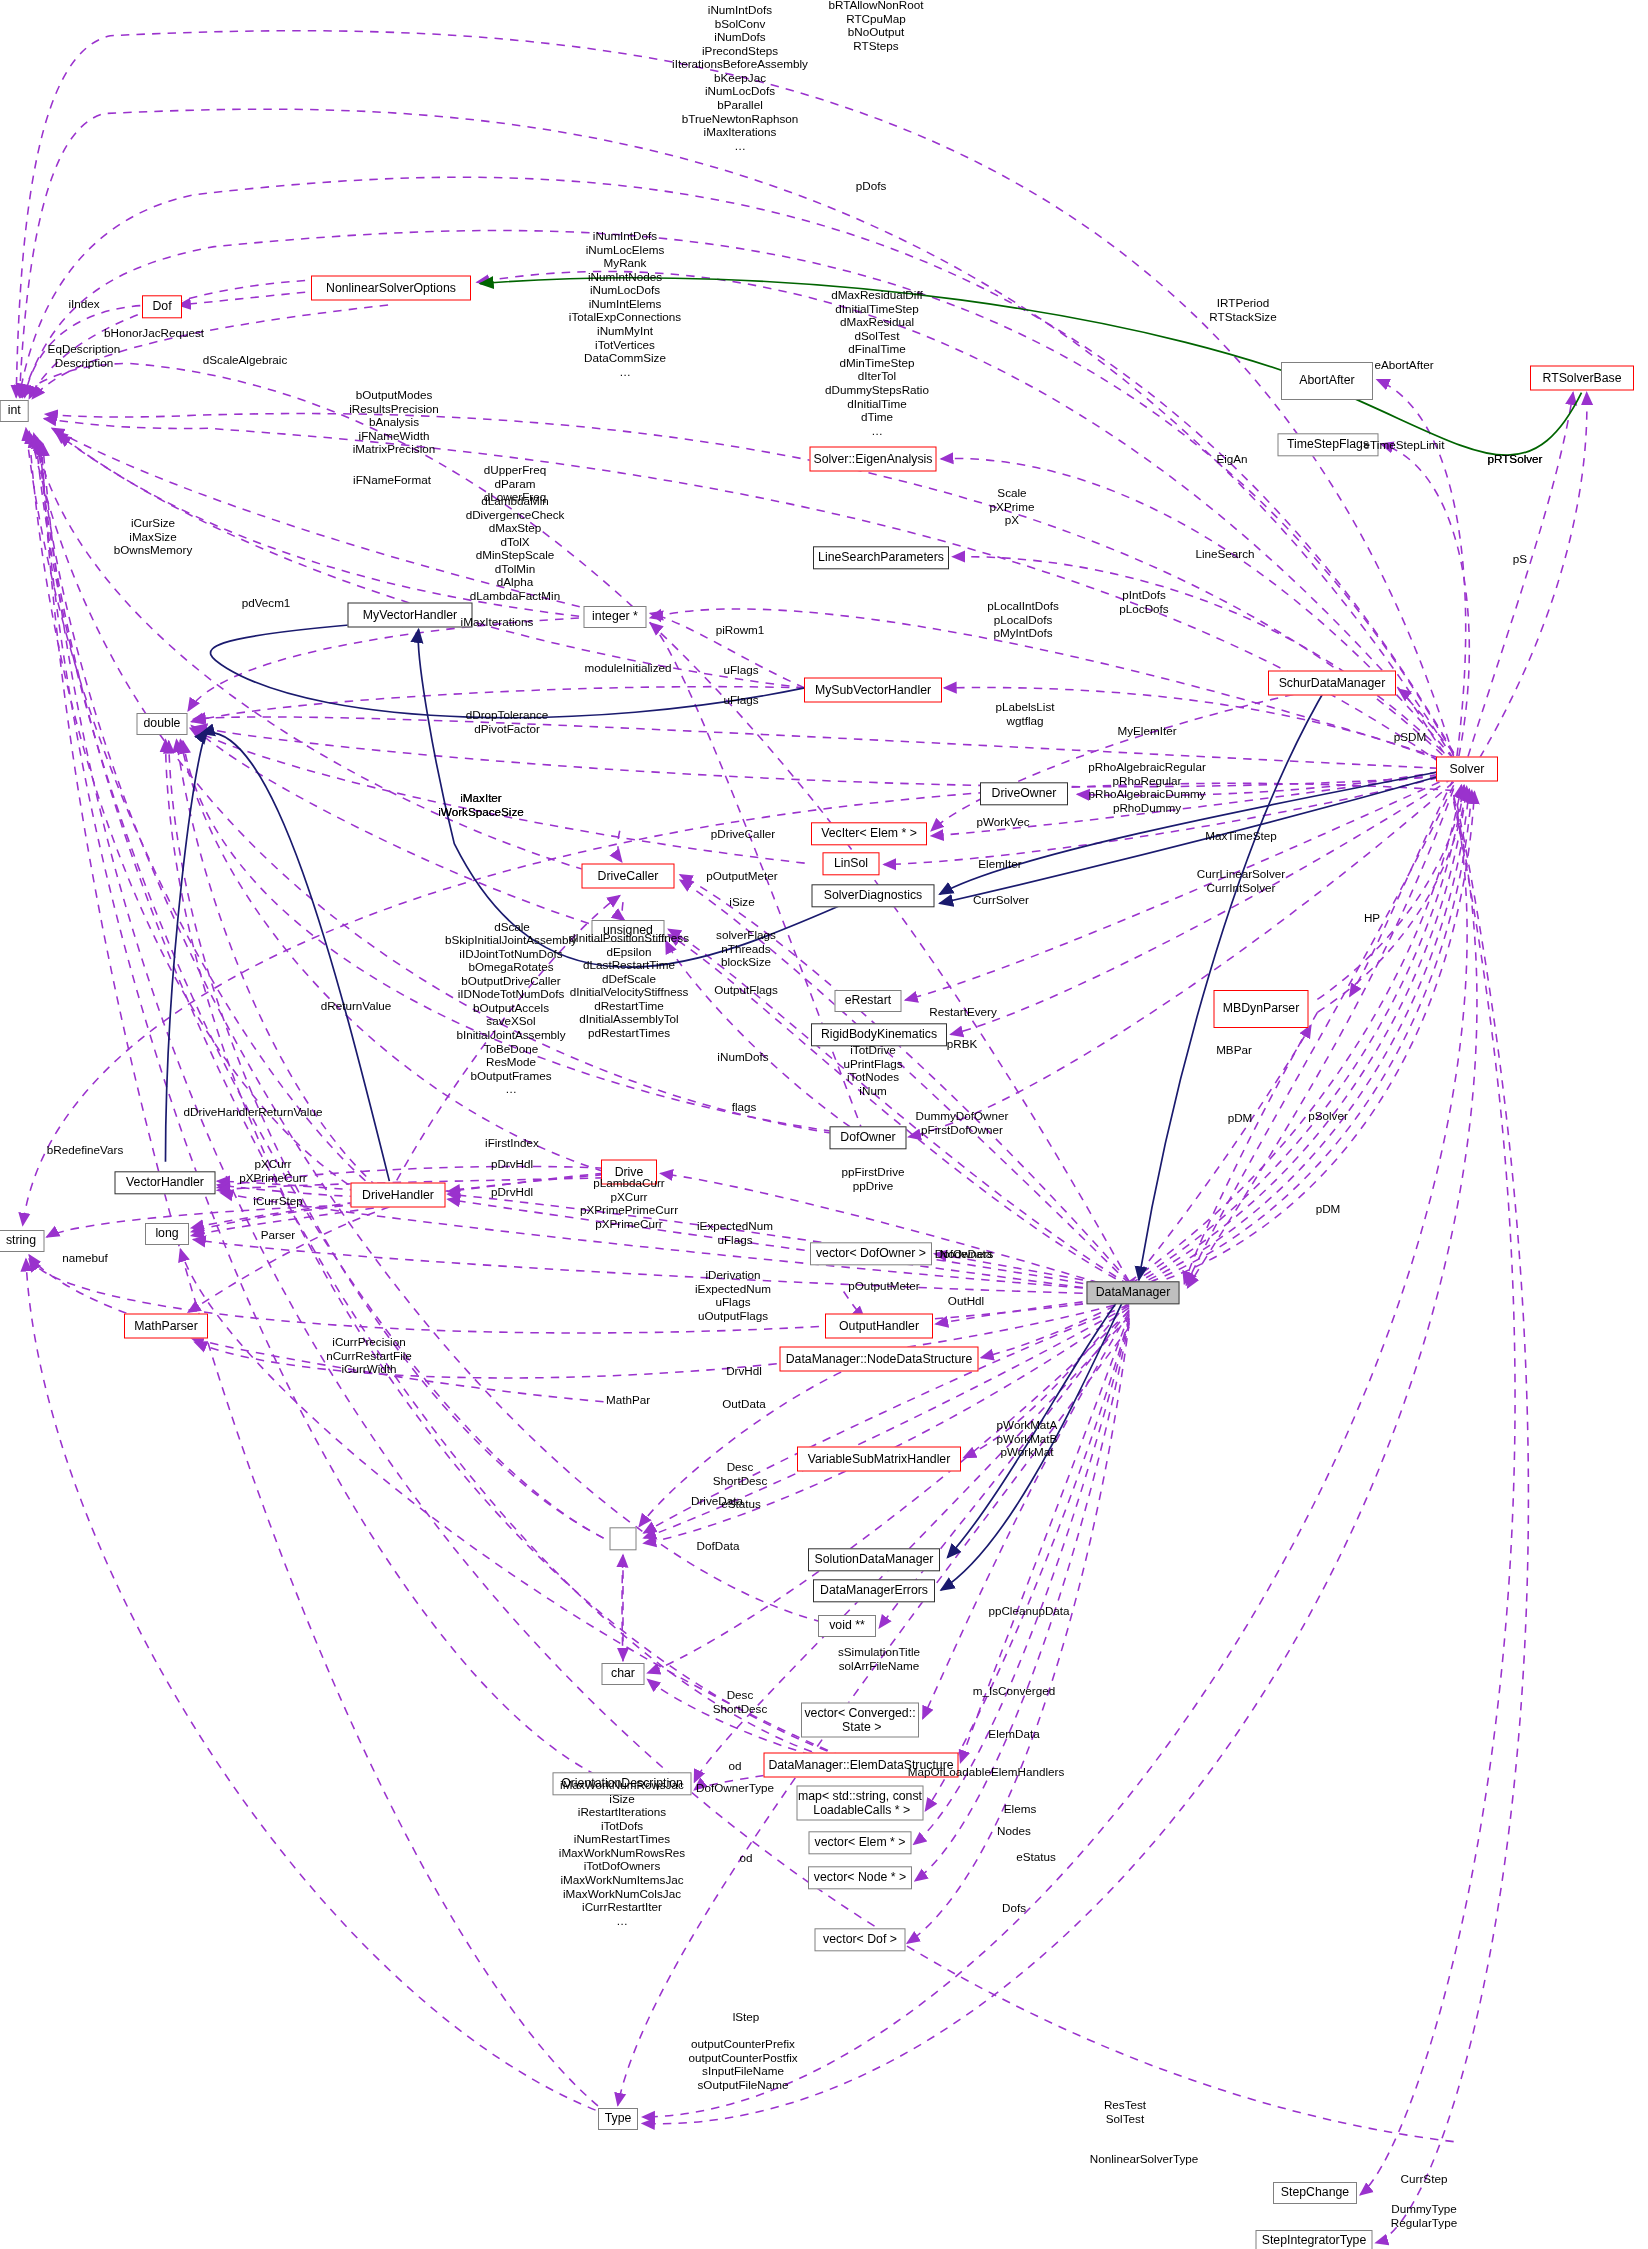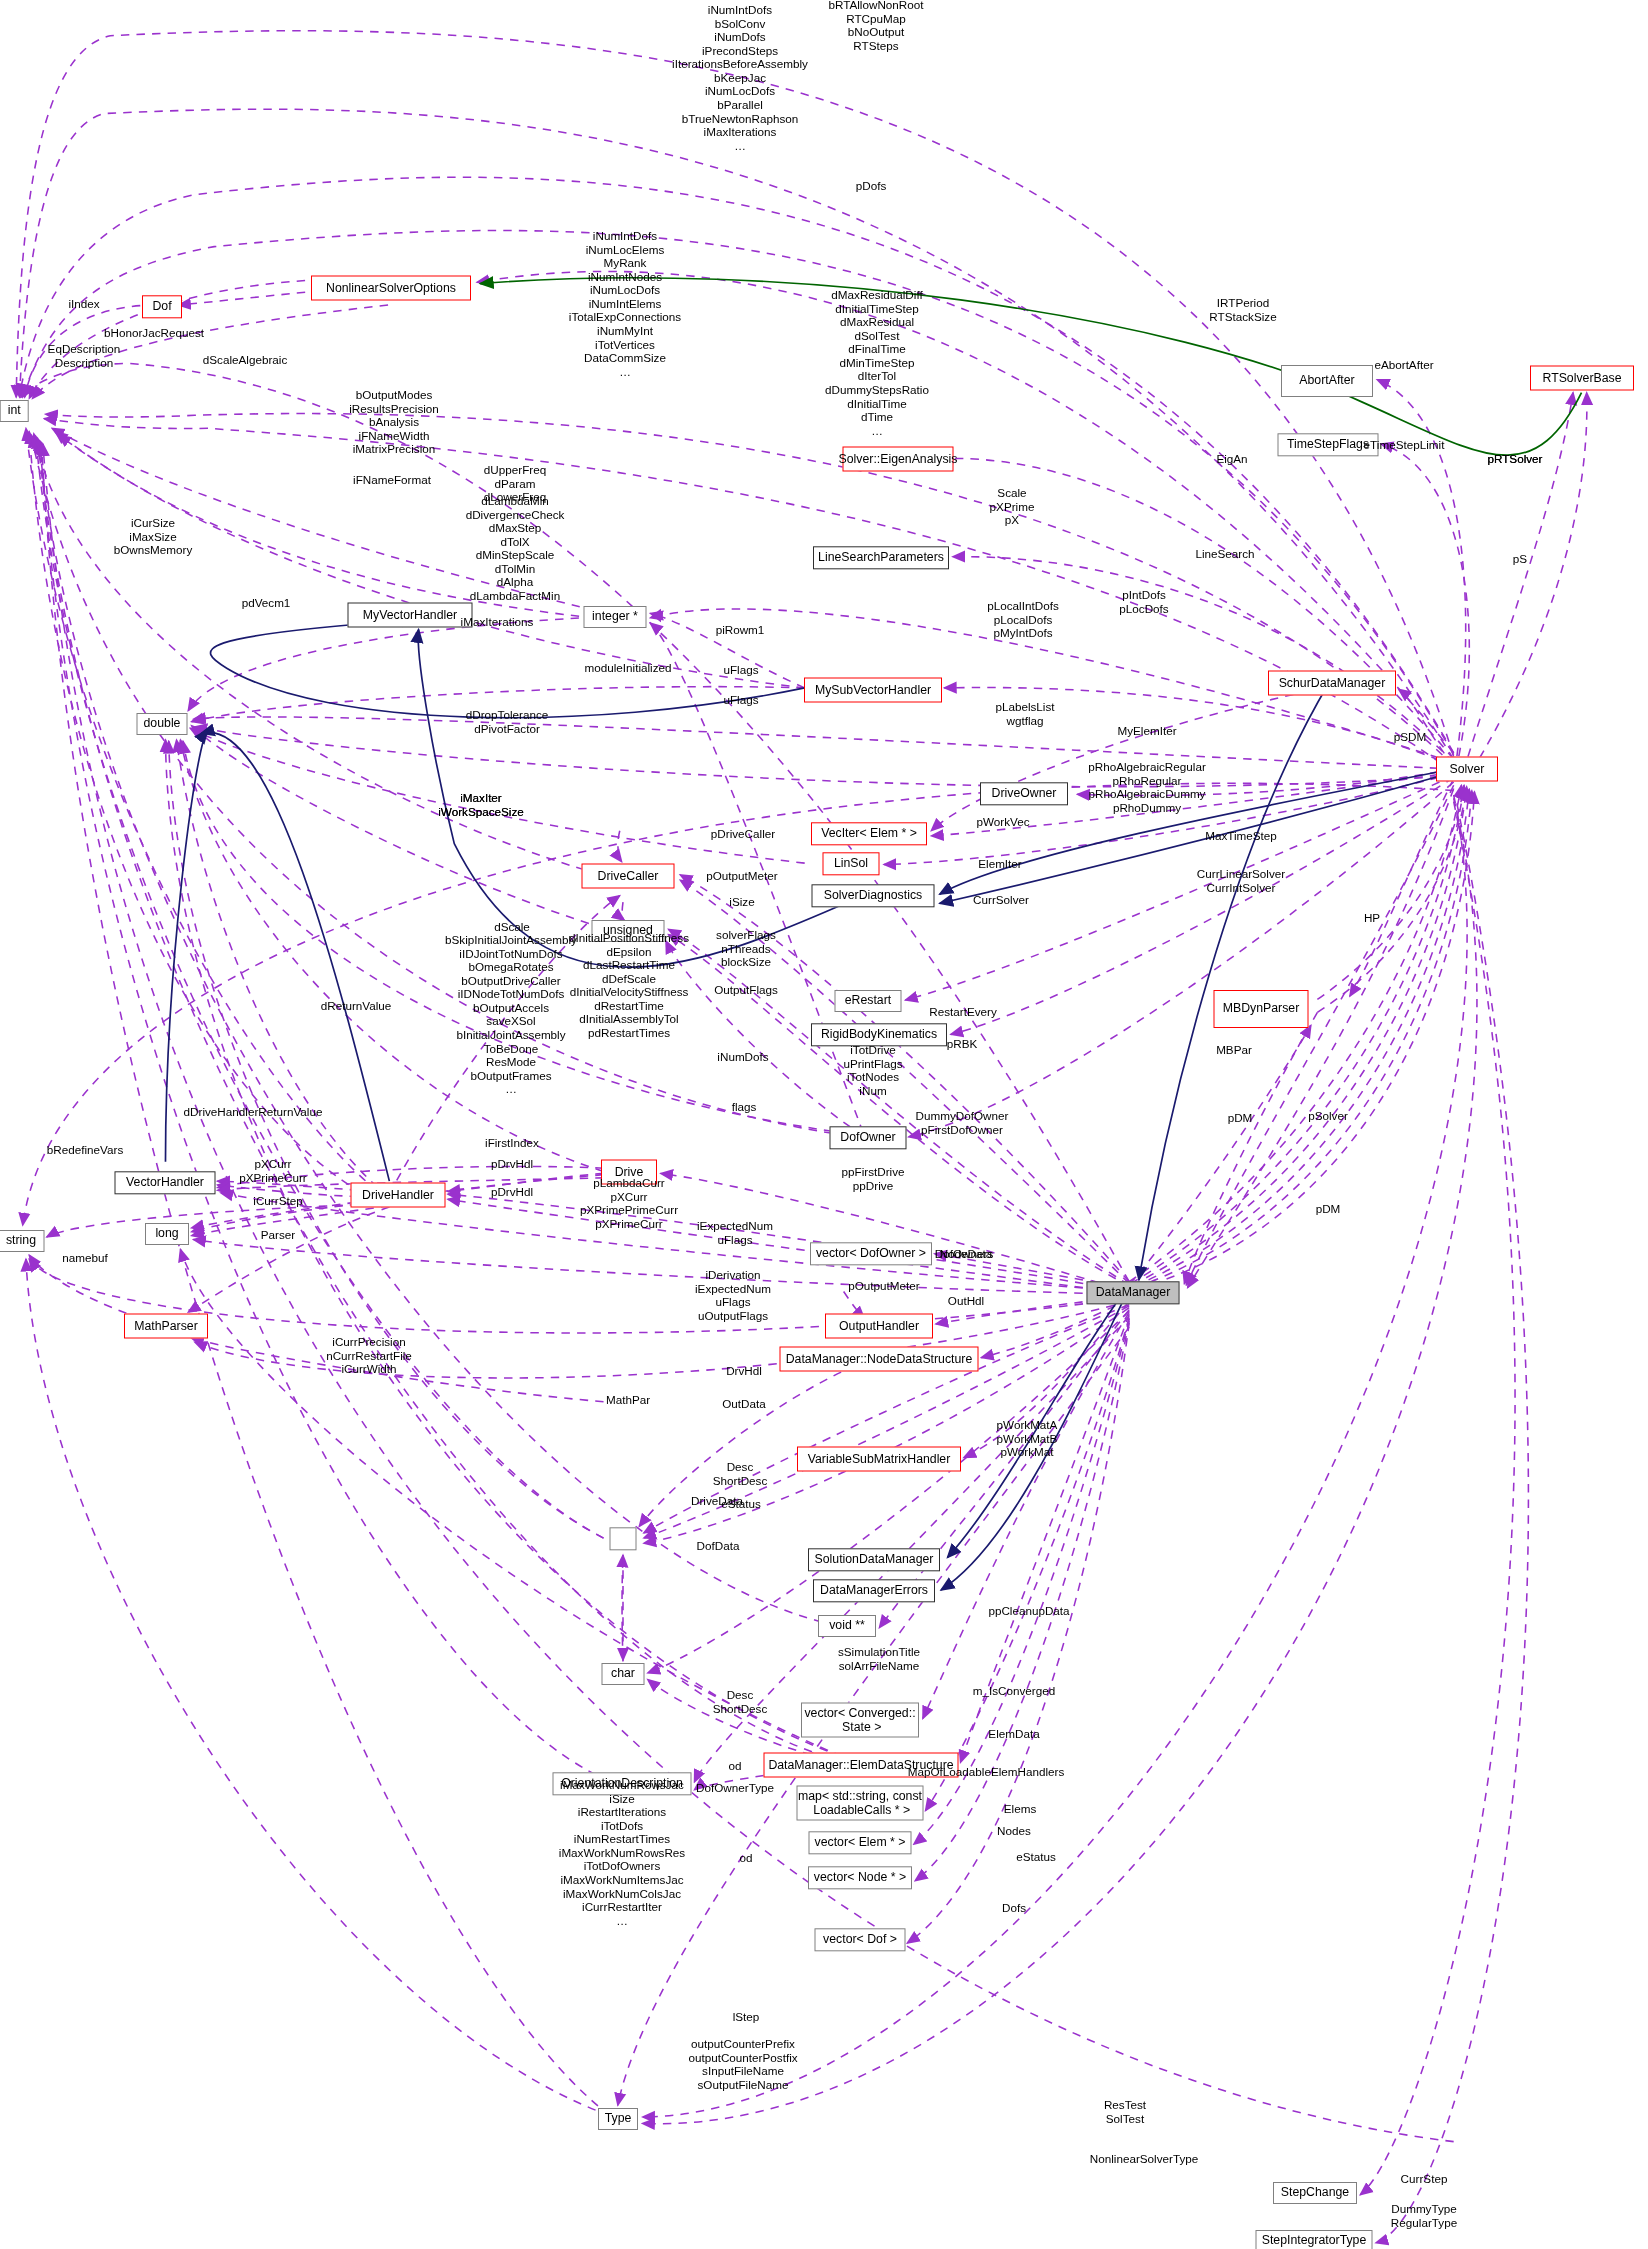--- a/index.html
+++ b/index.html
@@ -263,25 +263,25 @@
     <g fill="none" stroke="#006400" stroke-width="2.6" marker-end="url(#ah-t)">
       <path d="M2437,605 C2360,760 2280,700 2100,620 C1800,480 1200,400 740,437"></path>
     </g>
   </svg>
 <div class="node" style="left: 14.3px; top: 411px; width: 28.6px; height: 22px;">int</div>
     <div class="node red" style="left: 162px; top: 307px; width: 40px; height: 23.4px;">Dof</div>
     <div class="node red" style="left: 391px; top: 288px; width: 160px; height: 25px;">NonlinearSolverOptions</div>
     <div class="node" style="left: 162px; top: 724px; width: 51px; height: 22px;">double</div>
     <div class="node bold" style="left: 410px; top: 615px; width: 125px; height: 25px;">MyVectorHandler</div>
     <div class="node" style="left: 615px; top: 617px; width: 63px; height: 22px;">integer *</div>
-    <div class="node red" style="left: 898px; top: 459px; width: 111px; height: 25px;">Solver::EigenAnalysis</div>
+    <div class="node red" style="left: 873px; top: 459px; width: 127px; height: 25px;">Solver::EigenAnalysis</div>
     <div class="node bold" style="left: 881px; top: 558px; width: 136px; height: 23.4px;">LineSearchParameters</div>
     <div class="node red" style="left: 873px; top: 690px; width: 138px; height: 25px;">MySubVectorHandler</div>
     <div class="node red" style="left: 1332px; top: 683px; width: 128px; height: 25px;">SchurDataManager</div>
-    <div class="node" style="left: 1327px; top: 381px; width: 92px; height: 32px;">AbortAfter</div>
+    <div class="node" style="left: 1327px; top: 381px; width: 92px; height: 38px;">AbortAfter</div>
     <div class="node" style="left: 1328px; top: 445px; width: 101px; height: 23.4px;">TimeStepFlags</div>
     <div class="node red" style="left: 1582px; top: 378px; width: 104px; height: 25px;">RTSolverBase</div>
     <div class="node red" style="left: 1467px; top: 769px; width: 62px; height: 25px;">Solver</div>
     <div class="node bold" style="left: 1024px; top: 794px; width: 88px; height: 23.4px;">DriveOwner</div>
     <div class="node red" style="left: 869px; top: 834px; width: 116px; height: 23.4px;">VecIter&lt; Elem * &gt;</div>
     <div class="node red" style="left: 851px; top: 864px; width: 57px; height: 23.4px;">LinSol</div>
     <div class="node bold" style="left: 873px; top: 896px; width: 123px; height: 23.4px;">SolverDiagnostics</div>
     <div class="node red" style="left: 628px; top: 876px; width: 93px; height: 25px;">DriveCaller</div>
     <div class="node" style="left: 628px; top: 931px; width: 73px; height: 22px;">unsigned</div>
     <div class="node" style="left: 868px; top: 1001px; width: 67px; height: 22px;">eRestart</div>

